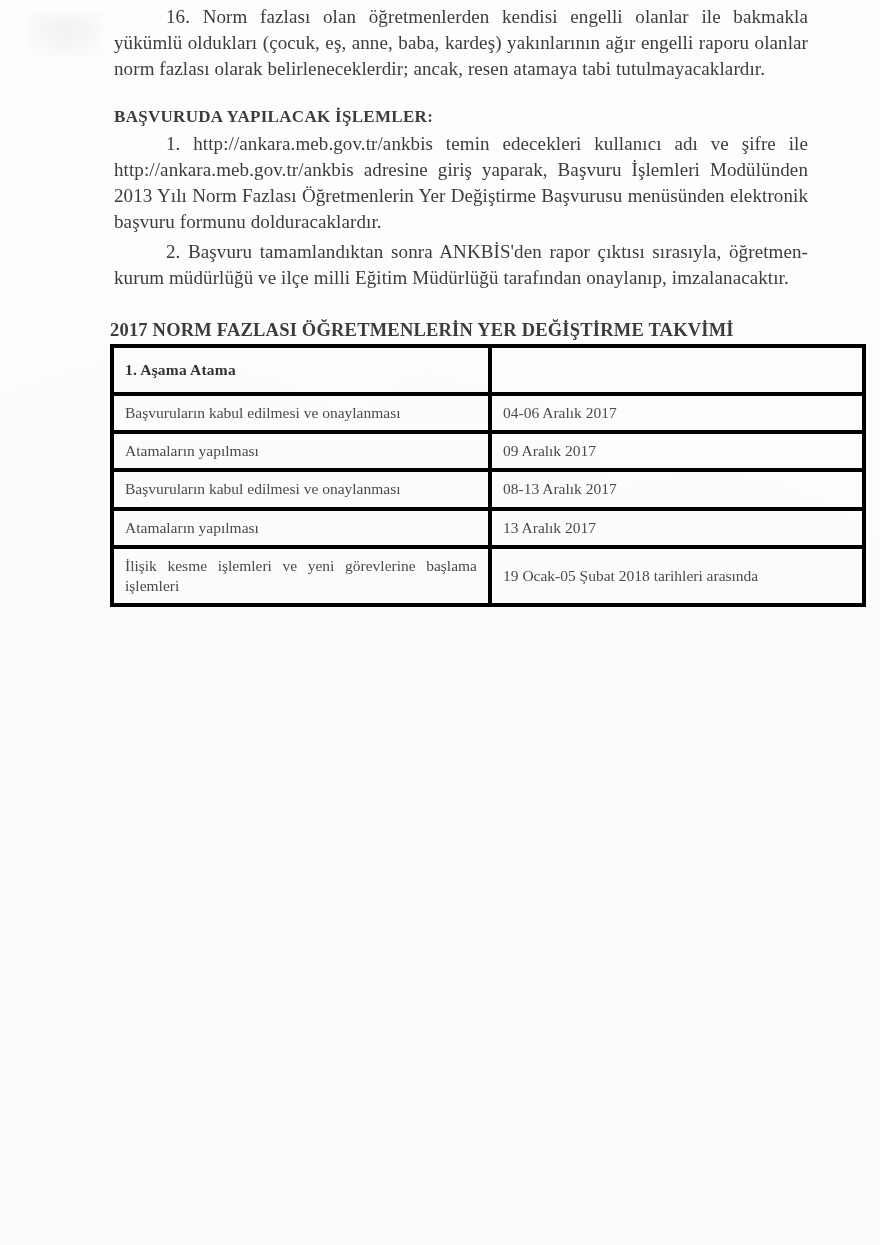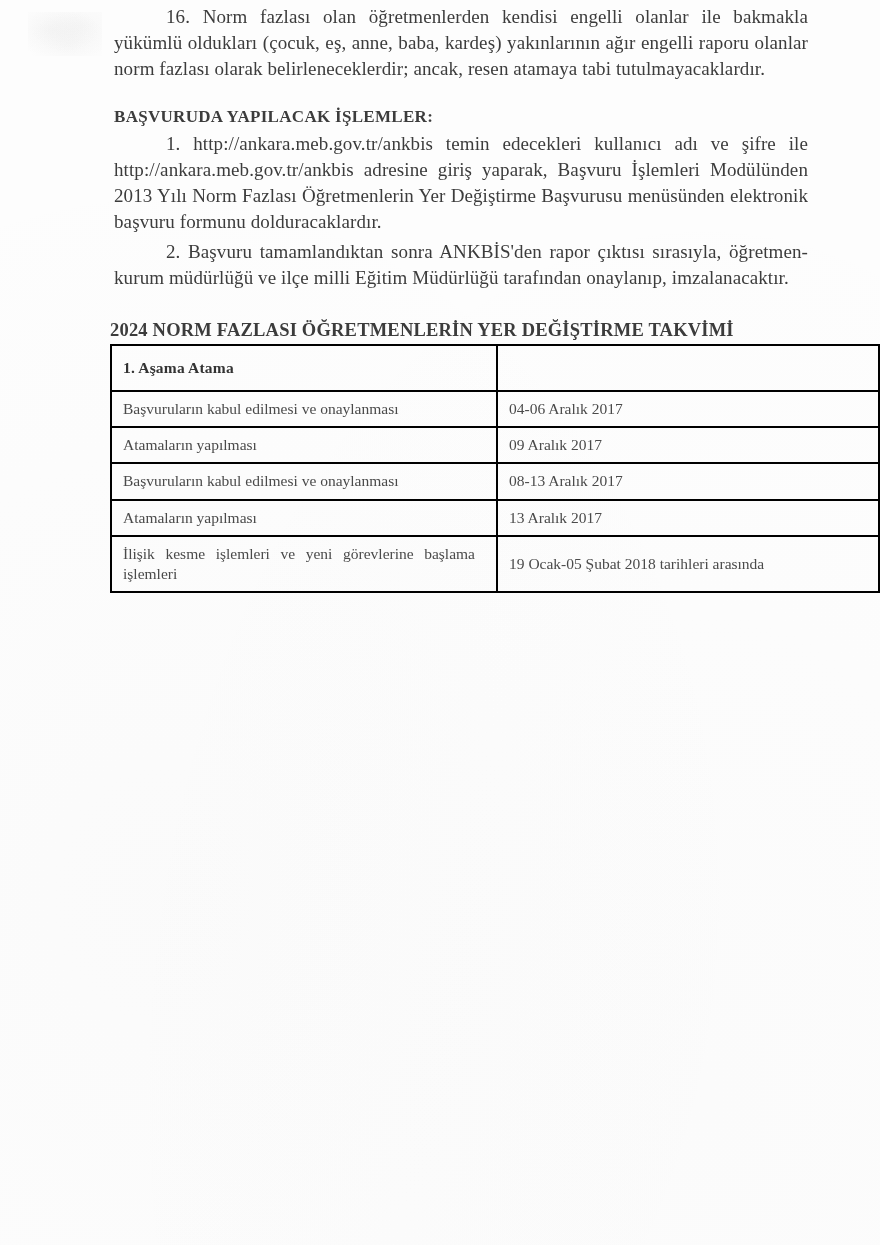--- a/index.html
+++ b/index.html
@@ -88,22 +88,22 @@
   }
 
   table.takvim {
     border-collapse: collapse;
     width: 700px;
     table-layout: fixed;
     font-size: 15.5px;
     color: #4a4a4a;
   }
   table.takvim td {
-    border: 2px solid #000000;
-    padding: 7px 21px 7px 11px;
+    border: 4px solid #000000;
+    padding: 7px 11px 7px 11px;
     vertical-align: middle;
     line-height: 1.3;
     margin-top: 23px;
   }
   td.col-left {
     width: 352px;
     text-align: justify;
     text-justify: inter-word;
   }
   td.col-right {
@@ -130,21 +130,21 @@
 
   <p class="body-par par-16"><span class="indent"></span><span>16. Norm fazlası olan öğretmenlerden kendisi engelli olanlar ile bakmakla yükümlü oldukları (çocuk, eş, anne, baba, kardeş) yakınlarının ağır engelli raporu olanlar norm fazlası olarak belirleneceklerdir; ancak, resen atamaya tabi tutulmayacaklardır.</span></p>
 
   <h2 class="section-head">BAŞVURUDA YAPILACAK İŞLEMLER:</h2>
 
 
   <p class="body-par par-1"><span class="indent"></span><span>1. http://ankara.meb.gov.tr/ankbis temin edecekleri kullanıcı adı ve şifre ile http://ankara.meb.gov.tr/ankbis adresine giriş yaparak, Başvuru İşlemleri Modülünden 2013 Yılı Norm Fazlası Öğretmenlerin Yer Değiştirme Başvurusu menüsünden elektronik başvuru formunu dolduracaklardır.</span></p>
 
   <p class="body-par par-2"><span class="indent"></span><span>2. Başvuru tamamlandıktan sonra ANKBİS'den rapor çıktısı sırasıyla, öğretmen-kurum müdürlüğü ve ilçe milli Eğitim Müdürlüğü tarafından onaylanıp, imzalanacaktır.</span></p>
 
-  <h3 class="table-title">2024 NORM FAZLASI ÖĞRETMENLERİN YER DEĞİŞTİRME TAKVİMİ</h3>
+  <h3 class="table-title">2017 NORM FAZLASI ÖĞRETMENLERİN YER DEĞİŞTİRME TAKVİMİ</h3>
 
   <table class="takvim">
     <tbody>
 
       <tr class="stage-row">
         <td class="col-left">1. Aşama Atama</td>
         <td class="col-right"></td>
       </tr>
 
       <tr>

